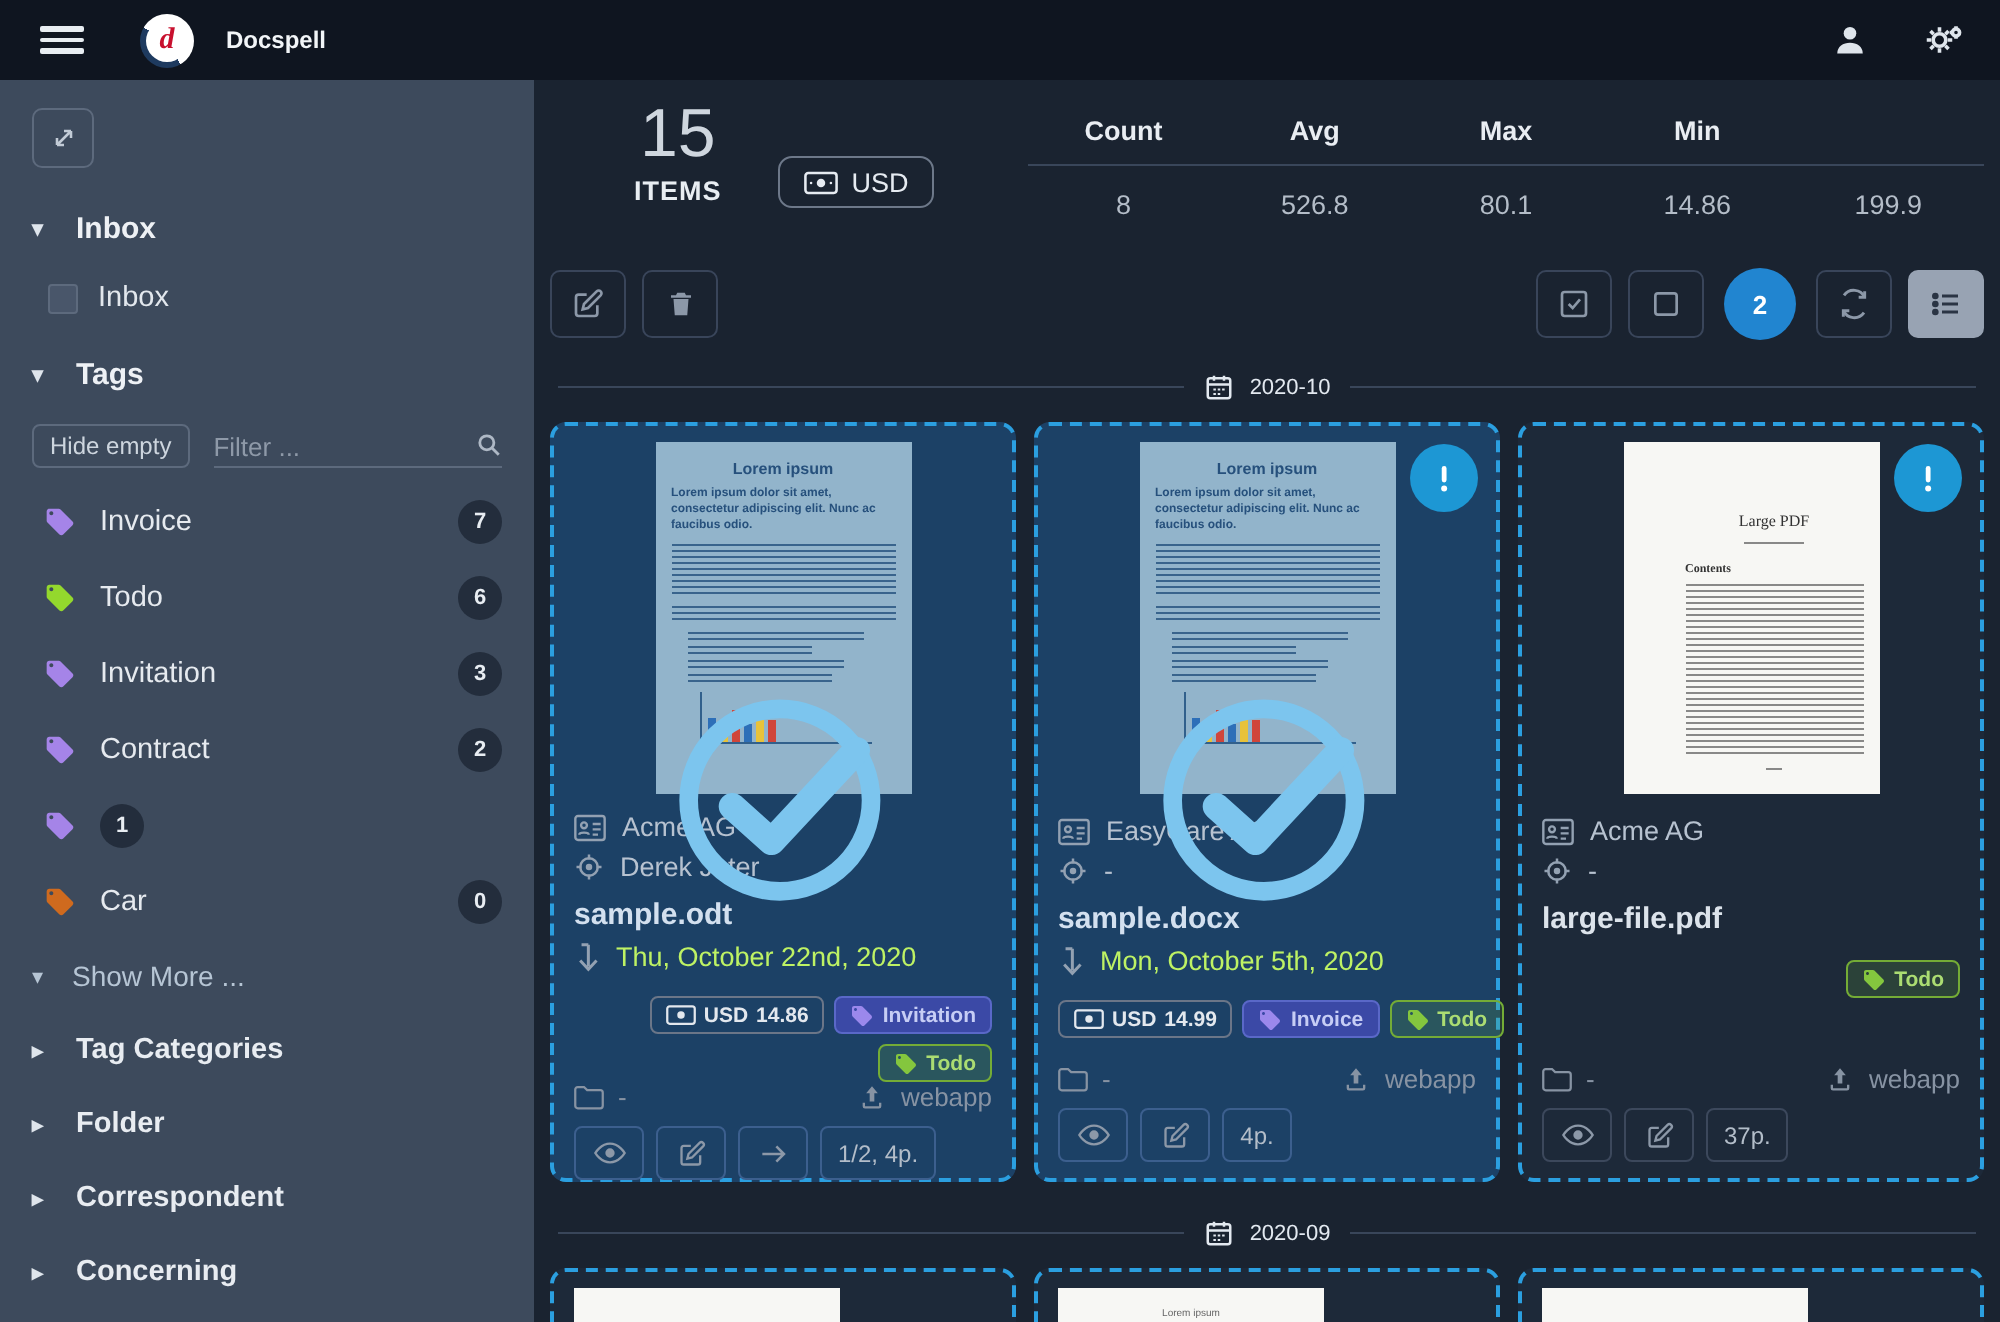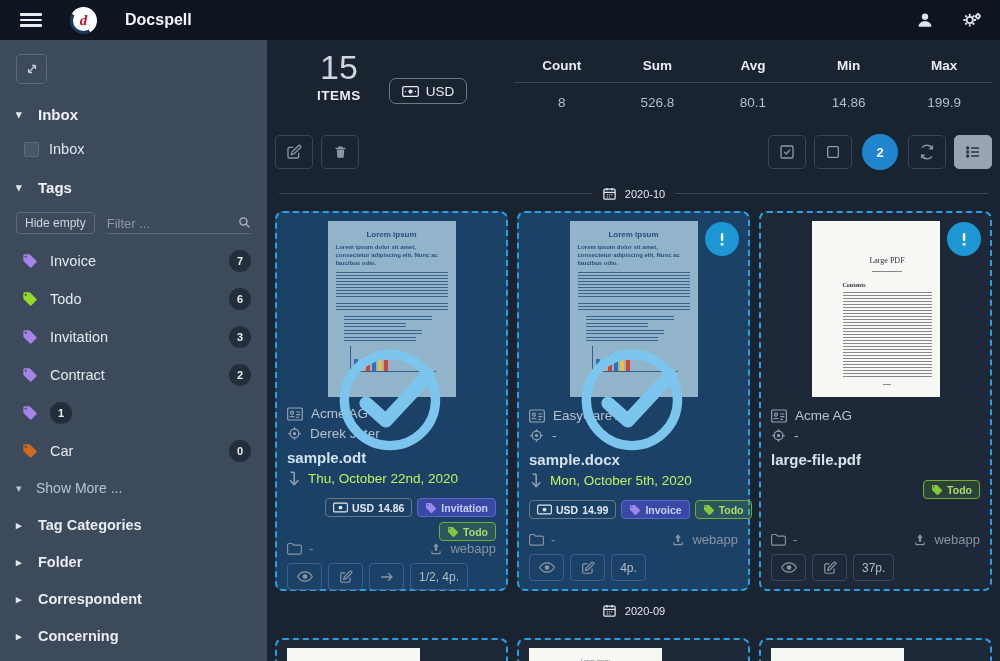--- a/index.html
+++ b/index.html
@@ -9,21 +9,21 @@
 
   
   .navbar { height:40px; background:#0f1520; display:flex; align-items:center; padding:0 18px 0 10px; flex:0 0 auto; }
   .hamburger { width:22px; display:flex; flex-direction:column; gap:3px; cursor:pointer; margin:0 10px; }
   .hamburger span { height:2.5px; background:#e8edf2; border-radius:1px; }
   .logo { width:27px; height:27px; border-radius:50%; margin-left:18px; position:relative;
     background:conic-gradient(from 150deg, #1e3a5f 0 150deg, #ffffff 150deg 360deg); }
   .logo-inner { position:absolute; inset:3px; background:#fff; border-radius:50%;
     display:flex; align-items:center; justify-content:center;
     font:italic bold 15px "Liberation Serif", serif; color:#c8102e; }
-  .nav-title { color:#f2f5f8; font-weight:bold; font-size:16px; margin-left:28px; }
+  .nav-title { color:#f2f5f8; font-weight:bold; font-size:12px; margin-left:16px; }
   .nav-right { margin-left:auto; display:flex; align-items:center; gap:28px; color:#dfe5ec; }
   .nav-btn { display:flex; align-items:center; cursor:pointer; }
 
   
   .layout { flex:1; display:flex; min-height:0; }
 
   
   .sidebar { width:267px; flex:0 0 267px; background:#3d4a5c; padding:14px 16px 0 16px; overflow:hidden; color:#e8ecf1; }
   .expand-btn { width:31px; height:30px; border:1px solid #5d6a7d; border-radius:5px;
     display:flex; align-items:center; justify-content:center; color:#c2cbd6; cursor:pointer; }
@@ -280,24 +280,23 @@
               <rect x="1" y="1" width="22" height="14" rx="2"></rect>
               <circle cx="12" cy="8" r="3" fill="currentColor" stroke="none"></circle>
               <circle cx="5" cy="8" r="0.9" fill="currentColor" stroke="none"></circle>
               <circle cx="19" cy="8" r="0.9" fill="currentColor" stroke="none"></circle>
             </svg>
           <span>USD</span>
         </div>
         <div class="stats-table">
           <div class="stats-grid stats-head">
             <span class="h">Count</span>
-            <span class="h">Sum</span>
             <span class="h">Avg</span>
+            <span class="h">Max</span>
             <span class="h">Min</span>
-            <span class="h">Max</span>
           </div>
           <div class="stats-grid">
             <span class="v">8</span>
             <span class="v">526.8</span>
             <span class="v">80.1</span>
             <span class="v">14.86</span>
             <span class="v">199.9</span>
           </div>
         </div>
       </div>
@@ -683,21 +682,21 @@
 
           <div class="new-icon">
             <svg width="18" height="18" viewBox="0 0 24 24" fill="currentColor">
                 <rect x="10.5" y="4" width="3.2" height="11" rx="1.6"></rect>
                 <circle cx="12.1" cy="19" r="2"></circle>
               </svg>
           </div>
         </div>
       </div>
 
-      <div class="divider" style="margin-top:2px;flex-direction:column;">
+      <div class="divider" style="margin-top:18px;">
         <span class="line"></span>
         <span class="dlabel">
           <svg width="15" height="15" viewBox="0 0 24 24" fill="none" stroke="#e3e9f0" stroke-width="2">
               <rect x="3" y="5" width="18" height="16" rx="2"></rect>
               <path d="M3 10h18M8 3v4M16 3v4"></path>
               <path d="M7.5 14h2M11 14h2M14.5 14h2M7.5 17.5h2M11 17.5h2" stroke-width="1.6"></path>
             </svg>
           <span>2020-09</span>
         </span>
         <span class="line"></span>

